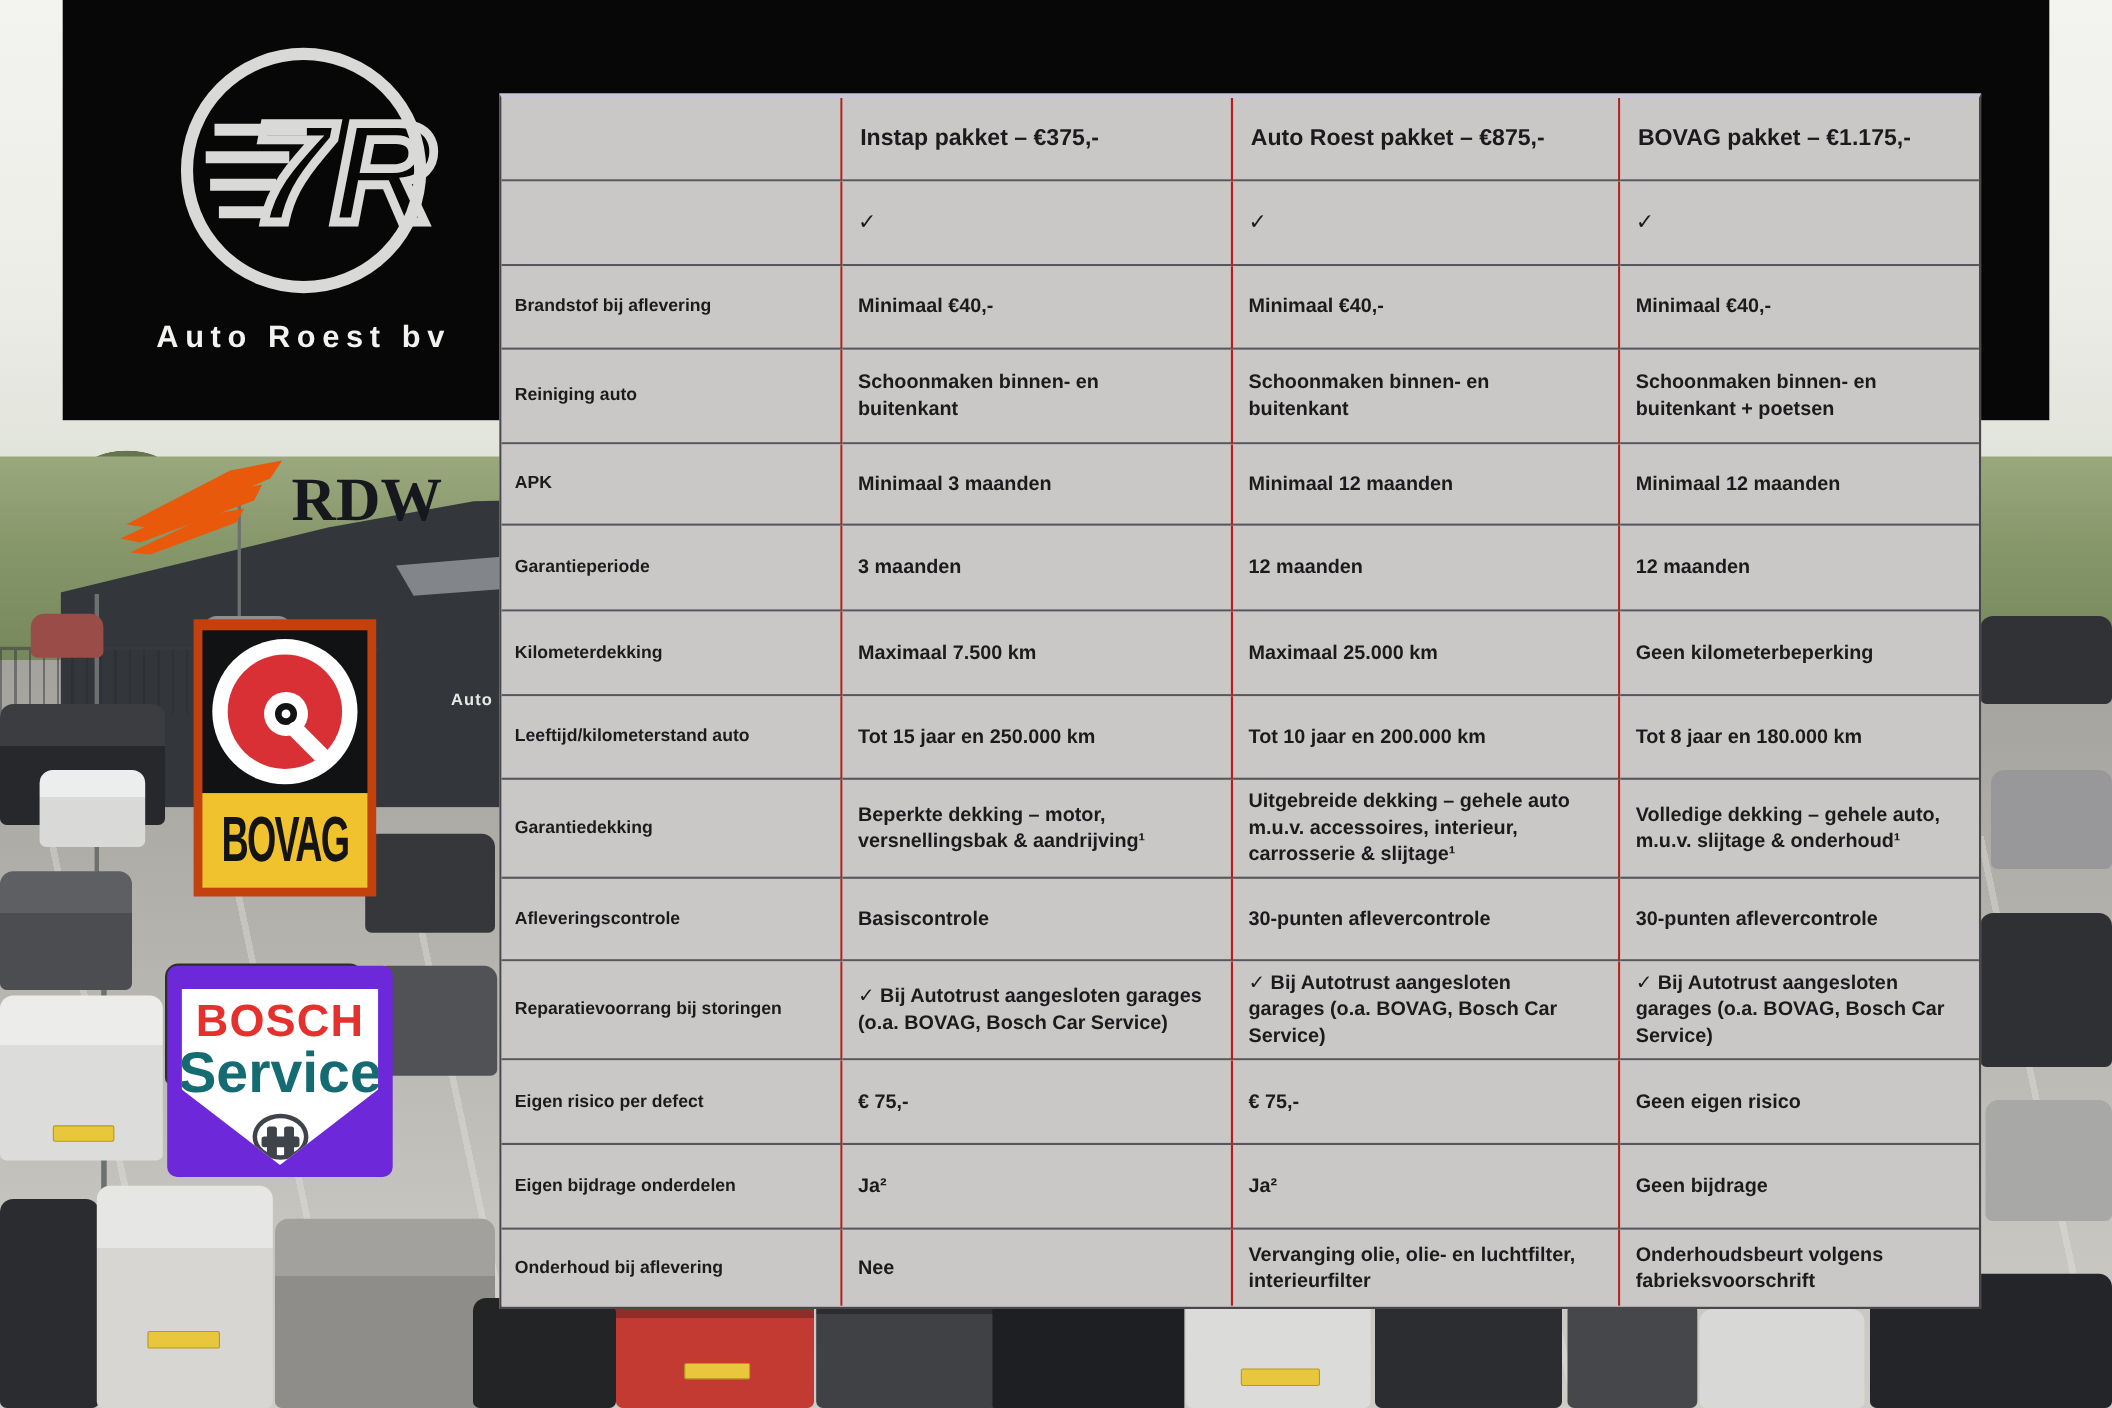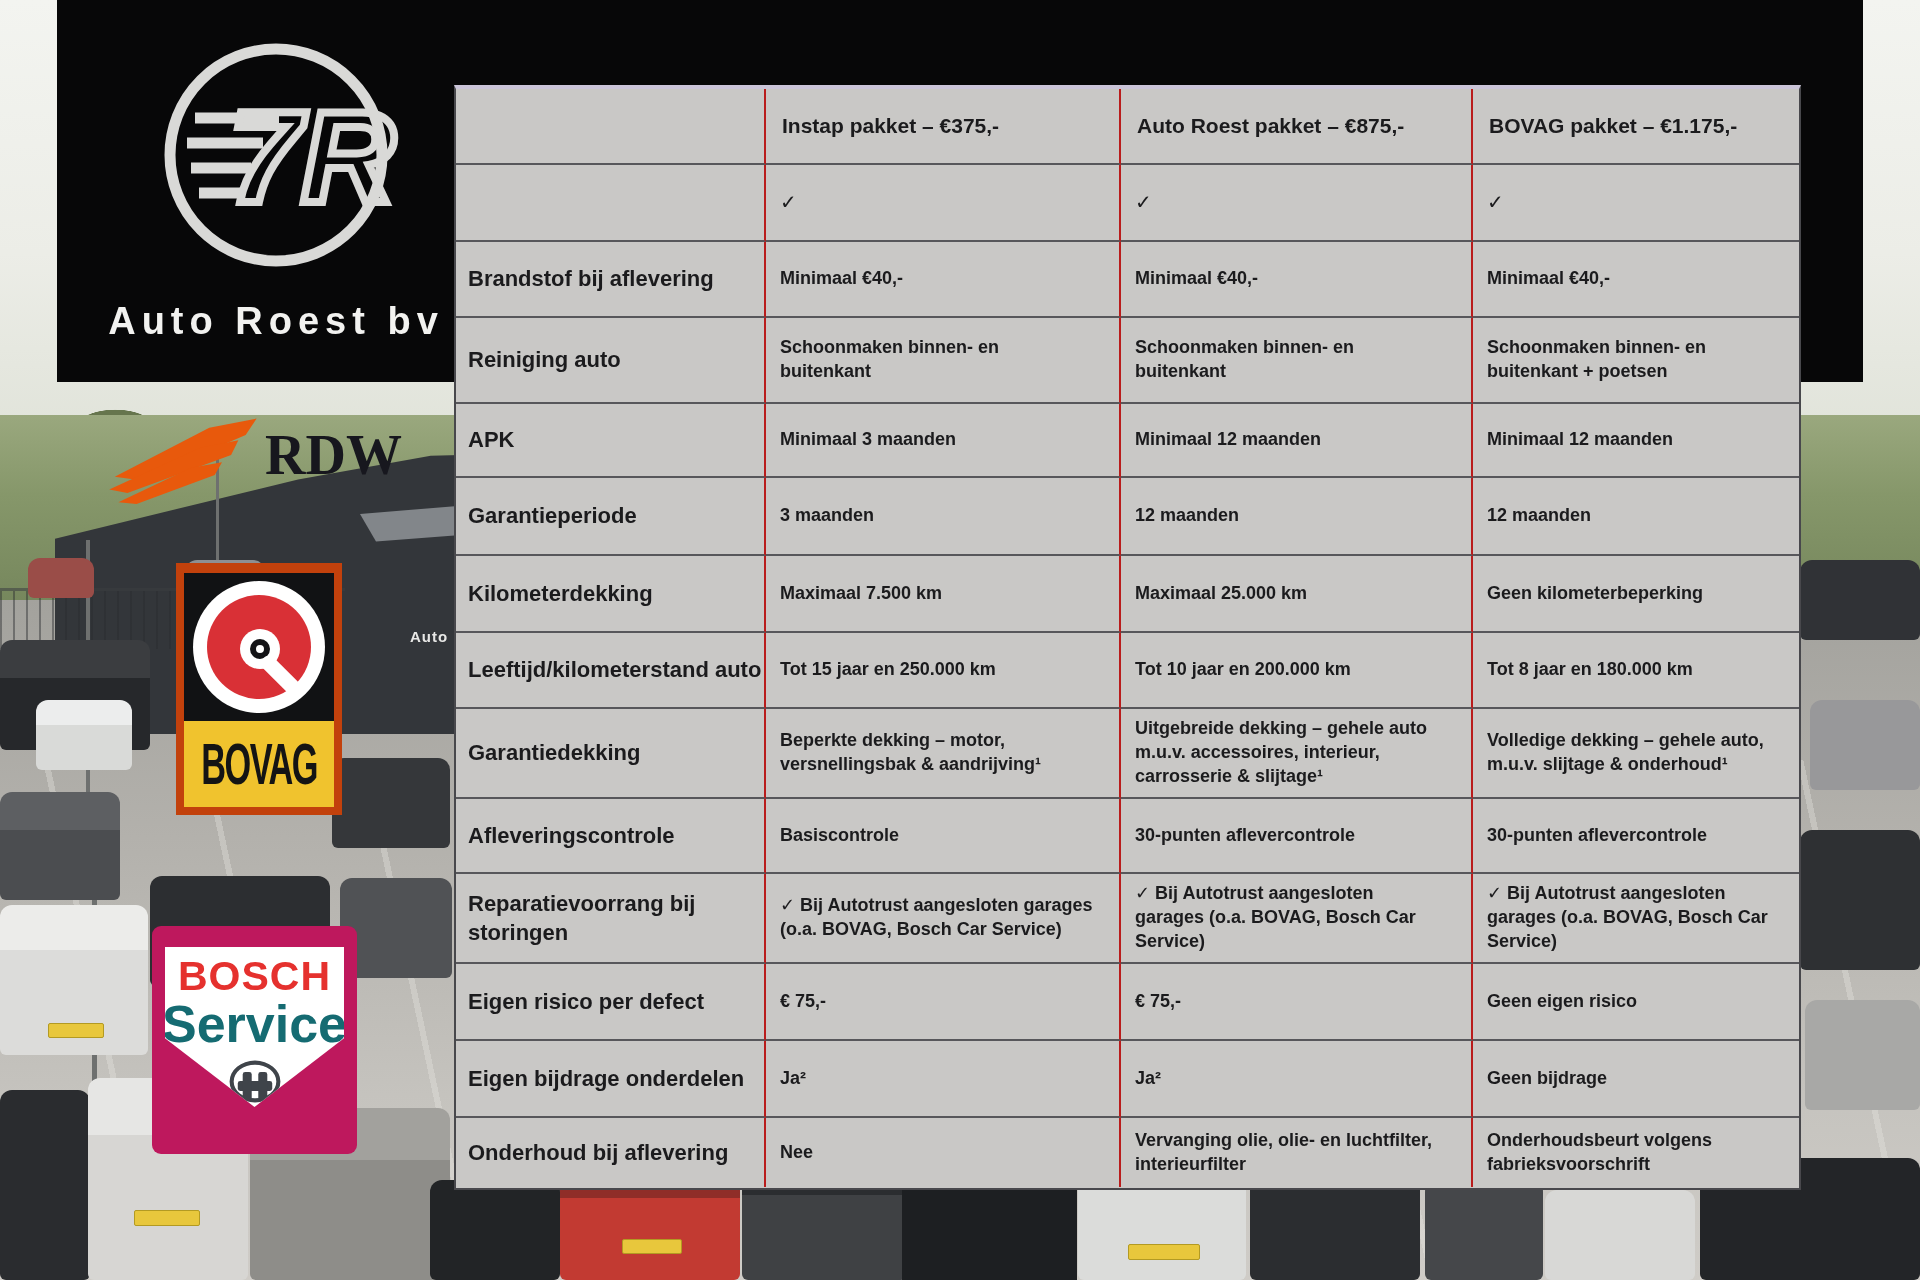--- a/index.html
+++ b/index.html
@@ -34,42 +34,42 @@
   .car{position:absolute;border-radius:12px 12px 6px 6px;}
   .plate{position:absolute;background:#e8c73c;border-radius:2px;border:1px solid #b39a22;}
 
   
   .black-panel{position:absolute;left:57px;top:0;width:1806px;height:382px;background:#070708;}
 
   
   .dealer-logo{position:absolute;left:57px;top:0;width:438px;height:382px;
        display:flex;flex-direction:column;align-items:center;}
   .dealer-logo svg{margin-top:30px;}
-  .dealer-name{margin-top:20px;color:#f2f2f0;font-size:38px;font-weight:bold;letter-spacing:6px;white-space:nowrap;}
+  .dealer-name{margin-top:10px;color:#f2f2f0;font-size:28px;font-weight:bold;letter-spacing:6px;white-space:nowrap;}
 
   
   .rdw-logo{position:absolute;left:102px;top:412px;width:300px;height:104px;display:flex;align-items:center;}
   .rdw-text{font-family:Liberation Serif, serif;font-weight:600;font-size:56px;color:#17171e;
        margin-left:4px;margin-top:-18px;}
 
   
   .bovag-card{position:absolute;left:176px;top:563px;width:166px;height:252px;background:#c2410c;}
   .bovag-emblem{position:absolute;left:8px;top:10px;width:150px;height:148px;background:#111214;}
   .bovag-ring{position:absolute;left:9px;top:8px;width:132px;height:132px;background:#ffffff;border-radius:50%;}
   .bovag-disc{position:absolute;left:14px;top:14px;width:104px;height:104px;background:#d93036;border-radius:50%;}
   .bovag-mag{position:absolute;left:33px;top:34px;width:40px;height:40px;background:#ffffff;border-radius:50%;}
   .bovag-mag::after{content:'';position:absolute;inset:10px;border:6px solid #131316;border-radius:50%;}
   .bovag-handle{position:absolute;left:66px;top:56px;width:15px;height:48px;background:#ffffff;border-radius:8px;
        transform:rotate(-45deg);}
   .bovag-band{position:absolute;left:8px;top:158px;width:150px;height:86px;background:#f0c32e;
        display:flex;align-items:center;justify-content:center;}
   .bovag-band span{font-size:44px;font-weight:bold;color:#141414;transform:scale(.78,1.32);letter-spacing:-2px;}
 
   
-  .bosch-card{position:absolute;left:152px;top:926px;width:205px;height:228px;background:#be185d;border-radius:9px;}
+  .bosch-card{position:absolute;left:152px;top:878px;width:205px;height:192px;background:#6d28d9;border-radius:9px;}
   .bosch-shield{position:absolute;left:13px;top:21px;width:179px;height:160px;background:#ffffff;
        clip-path:polygon(0 0,100% 0,100% 57%,50% 100%,0 57%);
        display:flex;flex-direction:column;align-items:center;}
   .bosch-word{margin-top:6px;font-size:41px;font-weight:bold;color:#e5312e;letter-spacing:1px;}
   .bosch-service{margin-top:-6px;font-size:52px;font-weight:bold;color:#156b72;}
   .armature{position:relative;width:52px;height:52px;border:5px solid #3f444a;border-radius:50%;margin-top:2px;
        transform:scale(.82);}
   .armature .hbar{position:absolute;left:5px;top:20px;width:42px;height:12px;background:#3f444a;border-radius:3px;}
   .armature .vbar1{position:absolute;left:11px;top:9px;width:11px;height:34px;background:#3f444a;border-radius:3px;}
   .armature .vbar2{position:absolute;left:30px;top:9px;width:11px;height:34px;background:#3f444a;border-radius:3px;}
@@ -79,21 +79,21 @@
        border:2px solid #48484c;border-top:4px solid #cac4d8;background:#c9c8c6;
        display:grid;
        grid-template-columns:310px 355px 352px 326px;
        grid-template-rows:76px 77px 76px 86px 74px 78px 77px 76px 90px 75px 90px 77px 77px 69px;}
   .cell{box-sizing:border-box;border-right:2px solid #b91c1c;border-bottom:2px solid #57575b;
        display:flex;align-items:center;color:#1b1b1d;font-weight:bold;line-height:1.32;
        padding:4px 26px 4px 14px;background:#c9c8c6;}
   .cell:nth-child(4n){border-right:none;}
   .cell:nth-last-child(-n+4){border-bottom:none;}
   .cell.head{font-size:21px;padding-left:16px;}
-  .cell.label{font-size:22px;padding-left:12px;padding-right:0;}
+  .cell.label{font-size:16px;padding-left:12px;padding-right:0;}
   .cell.val{font-size:18px;}
   .cell.check{font-size:20px;}
 </style>
 </head>
 <body>
 
 <div class="canvas">
 
   <div class="photo">
     <div class="sky"></div>

